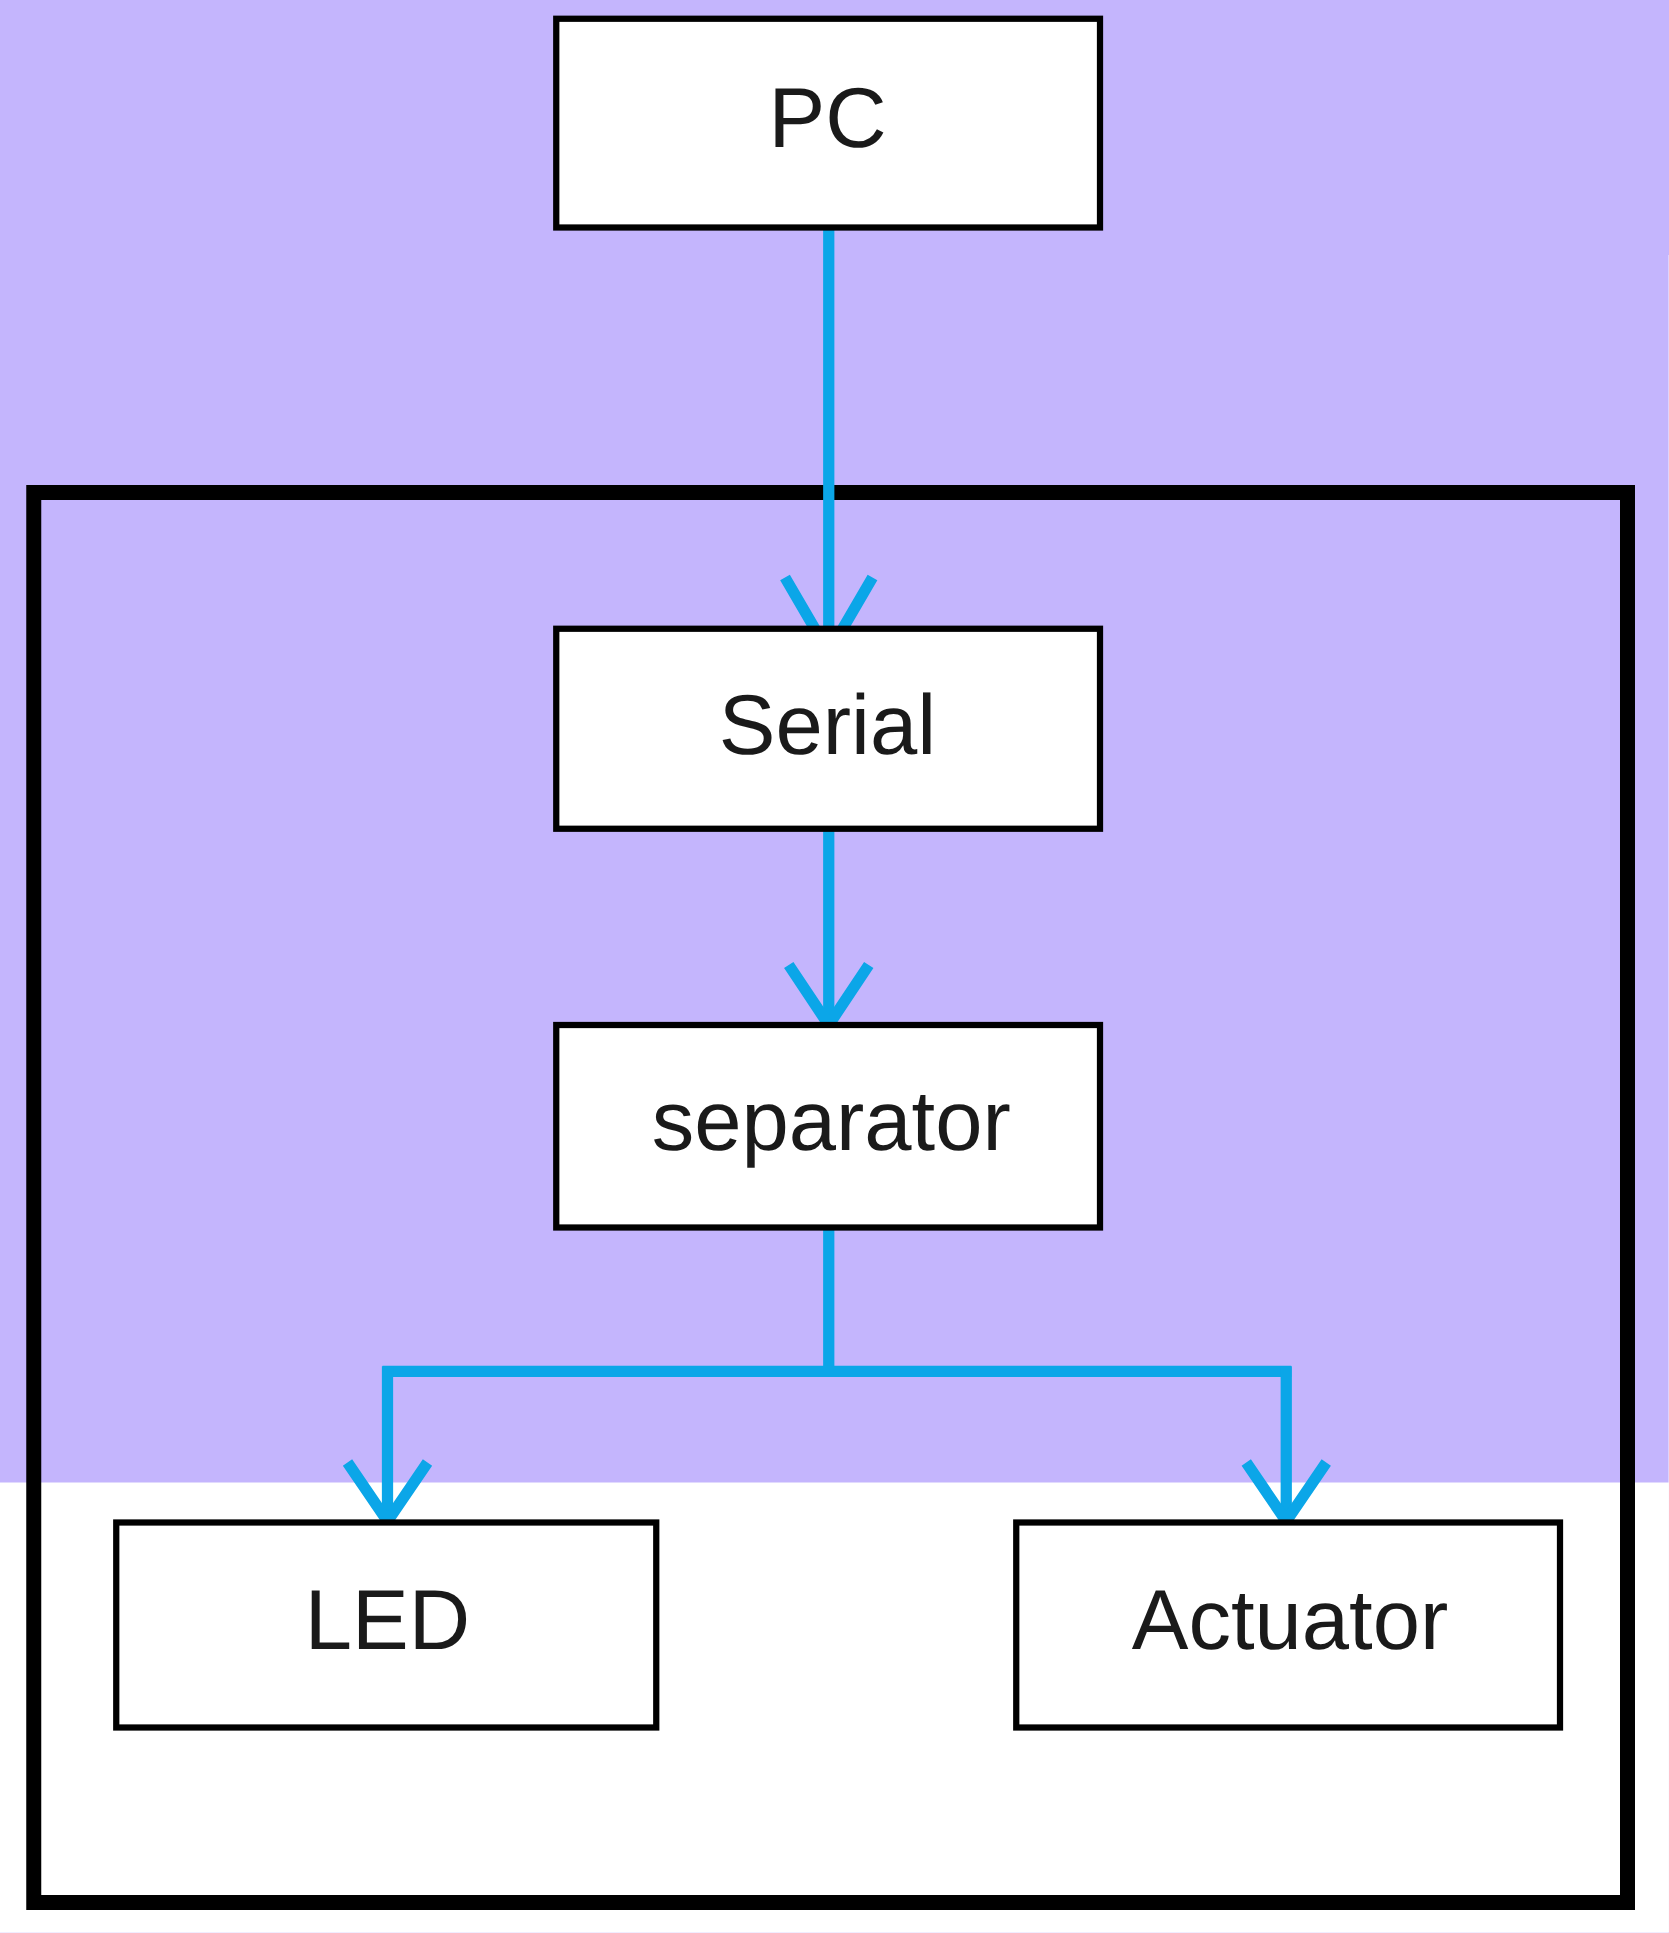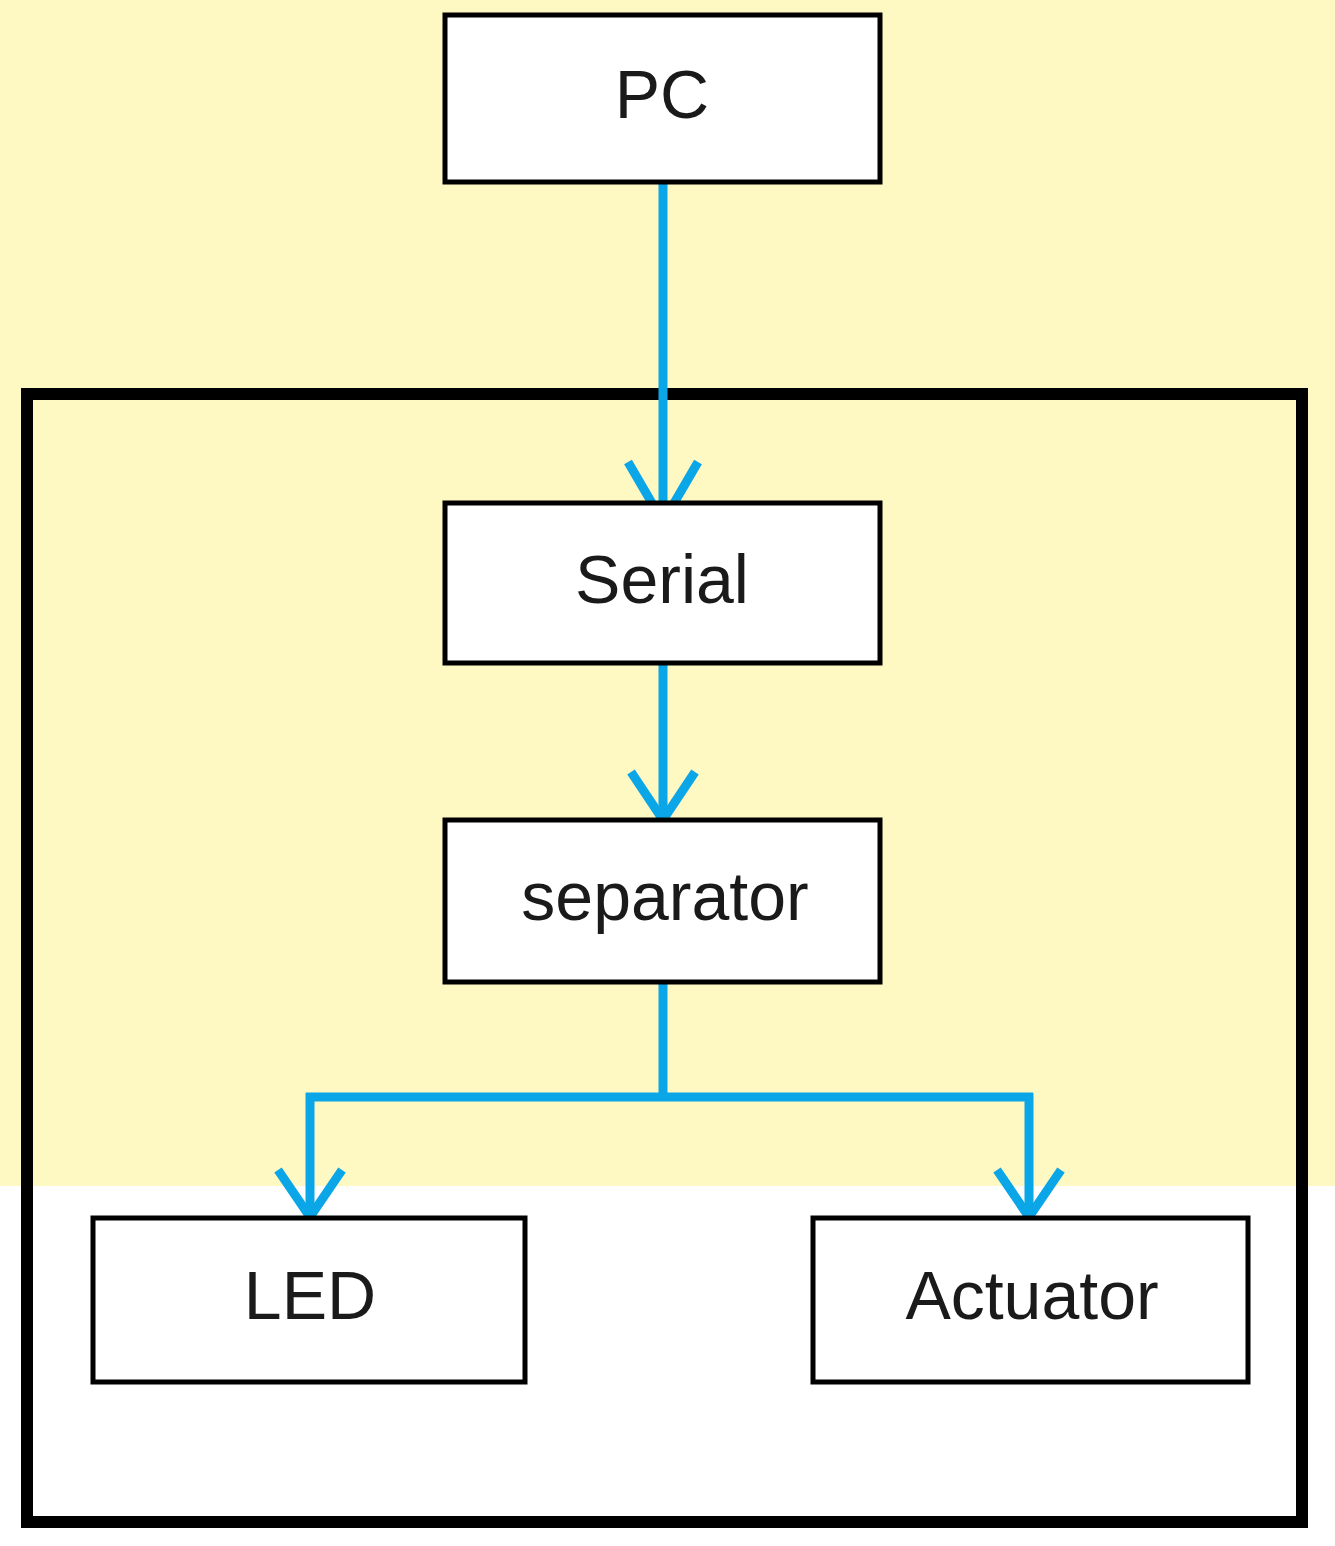--- a/index.html
+++ b/index.html
@@ -10,21 +10,21 @@
   body {
     width: 1335px;
     height: 1546px;
     font-family: "Liberation Sans", sans-serif;
     overflow: hidden;
   }
   #diagram-root {
     position: relative;
     width: 1335px;
     height: 1186px;
-    background: #fef9c3;
+    background: #c4b5fd;
   }
   #diagram-svg {
     position: absolute;
     top: 0;
     left: 0;
     width: 1335px;
     height: 1546px;
     display: block;
   }
   .node-label {

